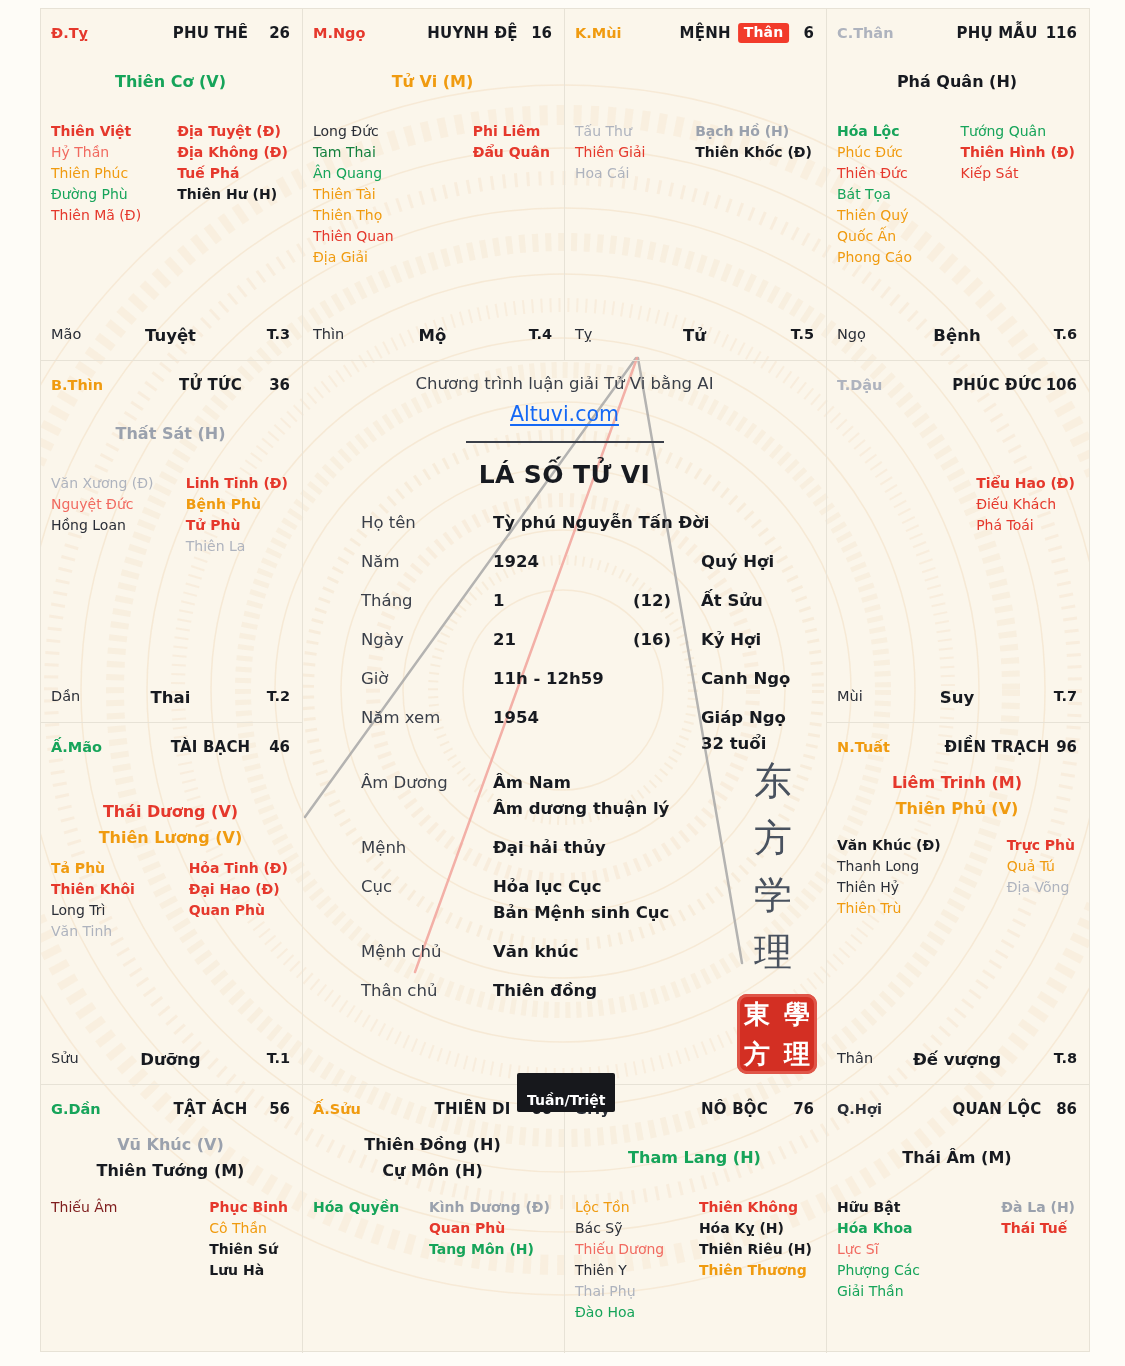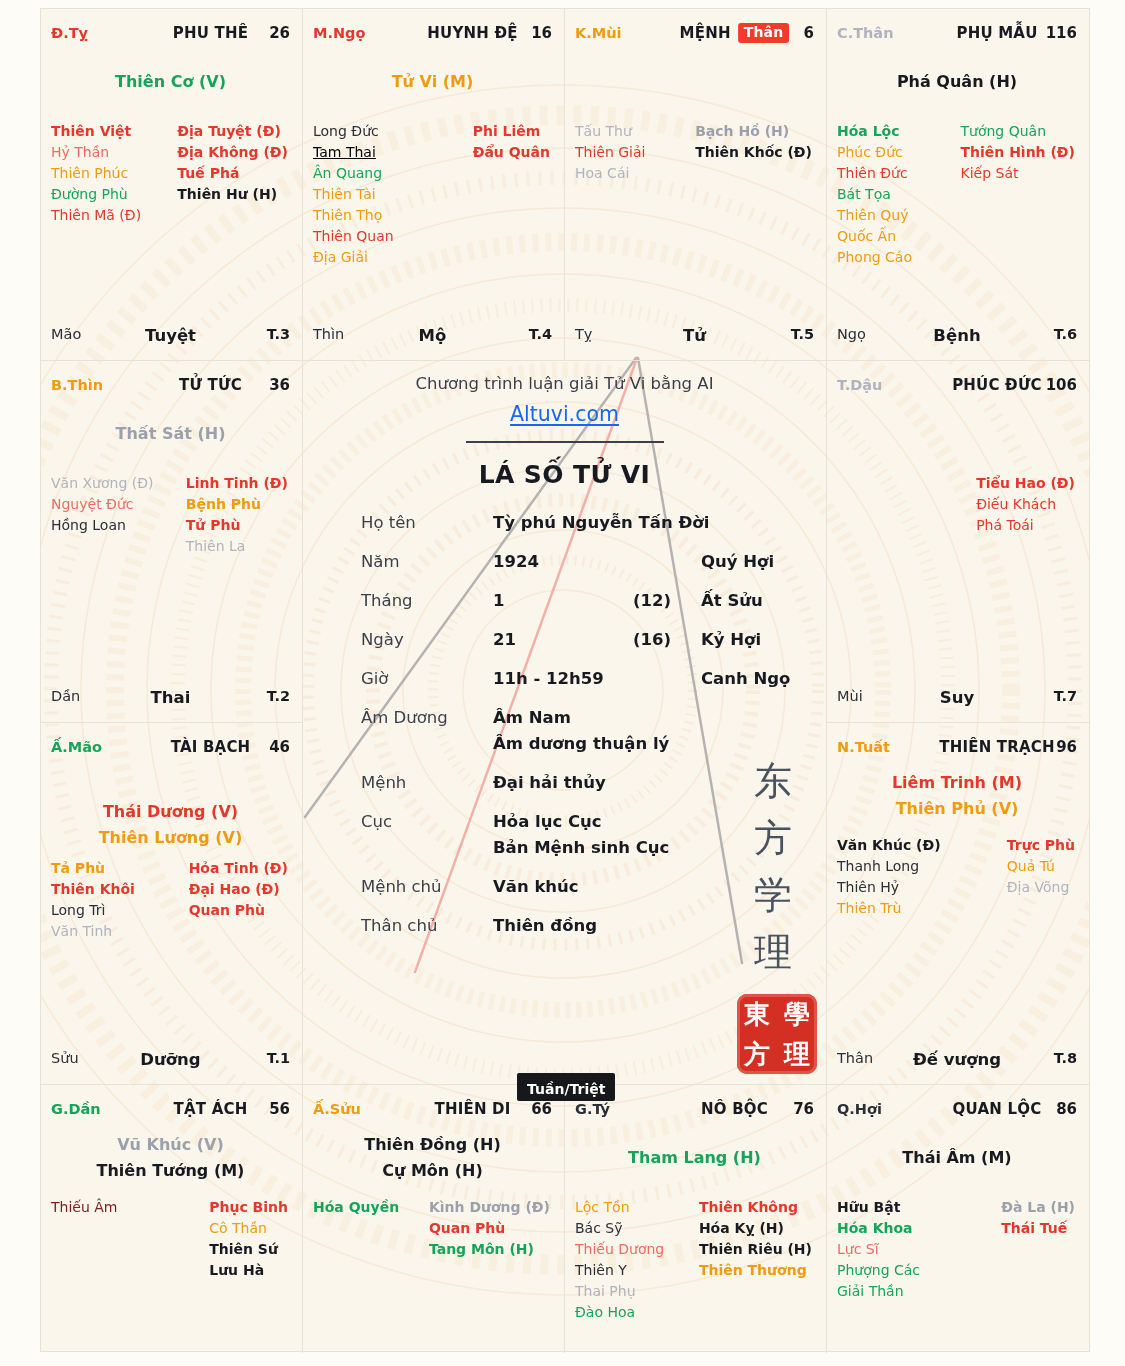--- a/index.html
+++ b/index.html
@@ -54,21 +54,21 @@
   .c-rows{margin-top:21px;padding-left:58px;}
   .c-row{display:flex;margin-bottom:13px;font-size:16.5px;line-height:26px;}
   .c-label{width:132px;flex:none;color:#3A3F49;}
   .c-v1{width:140px;flex:none;font-weight:700;color:var(--black);white-space:nowrap;}
   .c-v2{width:68px;flex:none;font-weight:700;color:var(--black);}
   .c-v3{flex:none;font-weight:700;color:var(--black);white-space:nowrap;}
   .c-cal{position:absolute;left:448px;top:392px;width:44px;text-align:center;font-family:"DejaVu Serif","Liberation Serif",serif;font-size:38px;line-height:57px;color:#49525F;}
   .c-seal{position:absolute;left:434px;top:633px;width:80px;height:80px;background:#D32F23;border-radius:10px;display:grid;grid-template-columns:1fr 1fr;grid-template-rows:1fr 1fr;align-items:center;justify-items:center;box-shadow:inset 0 0 0 3px #E05548;}
   .c-seal span{font-family:"DejaVu Serif","Liberation Serif",serif;font-size:26px;font-weight:700;color:#fff;line-height:1;}
   
-  #tuan-triet{position:absolute;left:517px;top:1073px;z-index:5;background:#17181C;color:#fff;font-size:14px;font-weight:700;padding:8px 10px 4px;border-radius:2px;white-space:nowrap;}
+  #tuan-triet{position:absolute;left:517px;top:1073px;z-index:5;background:#17181C;color:#fff;font-size:14px;font-weight:700;padding:19px 10px 4px;border-radius:2px;white-space:nowrap;}
 </style>
 </head>
 <body>
 
 <div id="grid-bg">
   <svg width="1050" height="1344" viewBox="0 0 1050 1344">
     <g transform="translate(523,682)" fill="none" stroke="#F3DEC2">
       <circle r="100" stroke-width="1.5" opacity="0.55"></circle>
       <circle r="130" stroke-width="10" stroke-dasharray="2 6" opacity="0.4"></circle>
       <circle r="160" stroke-width="1.5" opacity="0.55"></circle>
@@ -145,20 +145,31 @@
           <div class="c-label">Giờ</div>
           <div class="c-v1">
             <div>11h - 12h59</div>
           </div>
           <div class="c-v2"></div>
           <div class="c-v3">
             <div>Canh Ngọ</div>
           </div>
         </div>
         <div class="c-row">
+          <div class="c-label">Năm xem</div>
+          <div class="c-v1">
+            <div>1954</div>
+          </div>
+          <div class="c-v2"></div>
+          <div class="c-v3">
+            <div>Giáp Ngọ</div>
+            <div>32 tuổi</div>
+          </div>
+        </div>
+        <div class="c-row">
           <div class="c-label">Âm Dương</div>
           <div class="c-v1">
             <div>Âm Nam</div>
             <div>Âm dương thuận lý</div>
           </div>
           <div class="c-v2"></div>
           <div class="c-v3"></div>
         </div>
         <div class="c-row">
           <div class="c-label">Mệnh</div>
@@ -246,21 +257,21 @@
           <span>HUYNH ĐỆ</span>
         </span>
         <span class="pnum">16</span>
       </div>
       <div class="pmain">
         <div class="mline" style="color: rgb(240, 155, 16);">Tử Vi (M)</div>
       </div>
       <div class="pstars">
         <div class="colL">
           <div class="star" style="color: rgb(42, 46, 55);">Long Đức</div>
-          <div class="star" style="color: #000000; text-decoration: underline;">Tam Thai</div>
+          <div class="star" style="color: #15803d;">Tam Thai</div>
           <div class="star" style="color: rgb(22, 164, 90);">Ân Quang</div>
           <div class="star" style="color: rgb(240, 155, 16);">Thiên Tài</div>
           <div class="star" style="color: rgb(240, 155, 16);">Thiên Thọ</div>
           <div class="star" style="color: rgb(229, 56, 44);">Thiên Quan</div>
           <div class="star" style="color: rgb(240, 155, 16);">Địa Giải</div>
         </div>
         <div class="colR">
           <div class="star b" style="color: rgb(229, 56, 44);">Phi Liêm</div>
           <div class="star b" style="color: rgb(229, 56, 44);">Đẩu Quân</div>
         </div>
@@ -412,21 +423,21 @@
       <div class="pfoot">
         <span class="fb">Sửu</span>
         <span class="fs">Dưỡng</span>
         <span class="ft">T.1</span>
       </div>
     </div>
     <div class="cell clast" style="grid-area: 3 / 4;">
       <div class="ph">
         <span class="branch" style="color: rgb(240, 155, 16);">N.Tuất</span>
         <span class="pname">
-          <span>THIÊN TRẠCH</span>
+          <span>ĐIỀN TRẠCH</span>
         </span>
         <span class="pnum">96</span>
       </div>
       <div class="pmain">
         <div class="mline" style="color: rgb(229, 56, 44);">Liêm Trinh (M)</div>
         <div class="mline" style="color: rgb(240, 155, 16);">Thiên Phủ (V)</div>
       </div>
       <div class="pstars">
         <div class="colL">
           <div class="star b" style="color: rgb(23, 26, 32);">Văn Khúc (Đ)</div>

